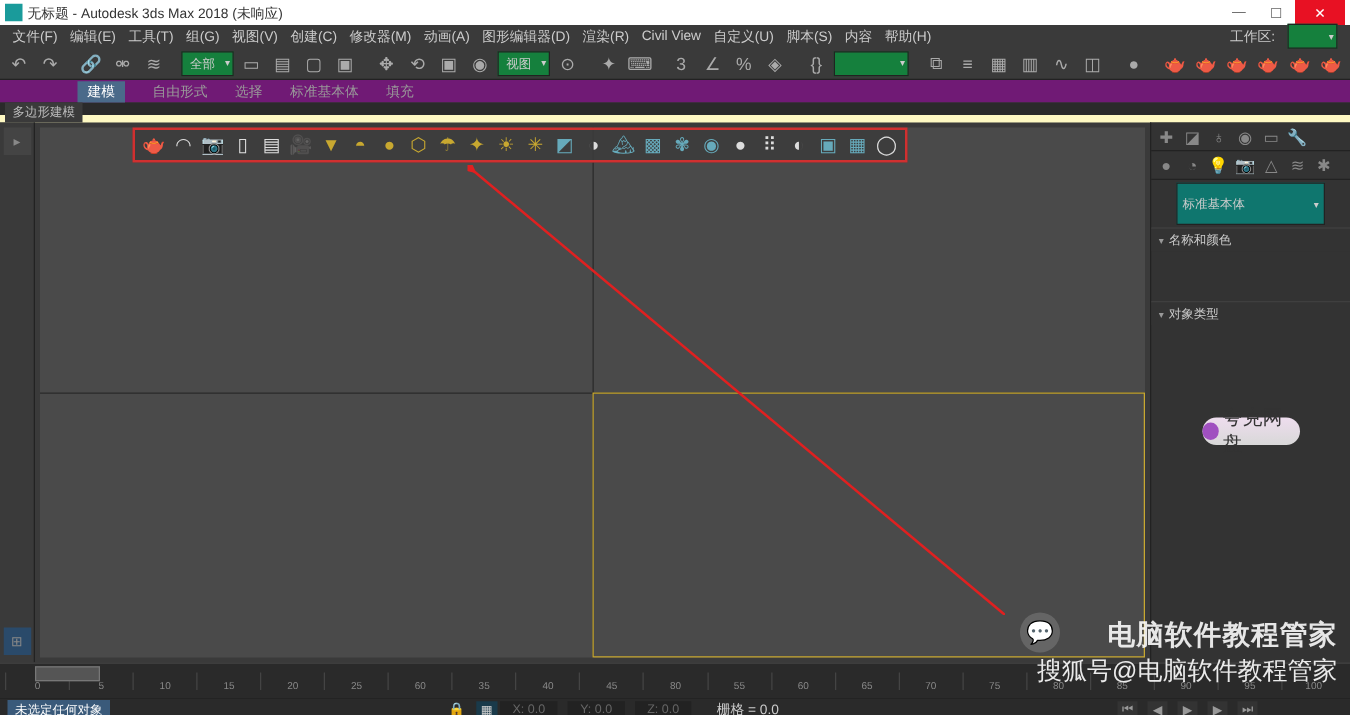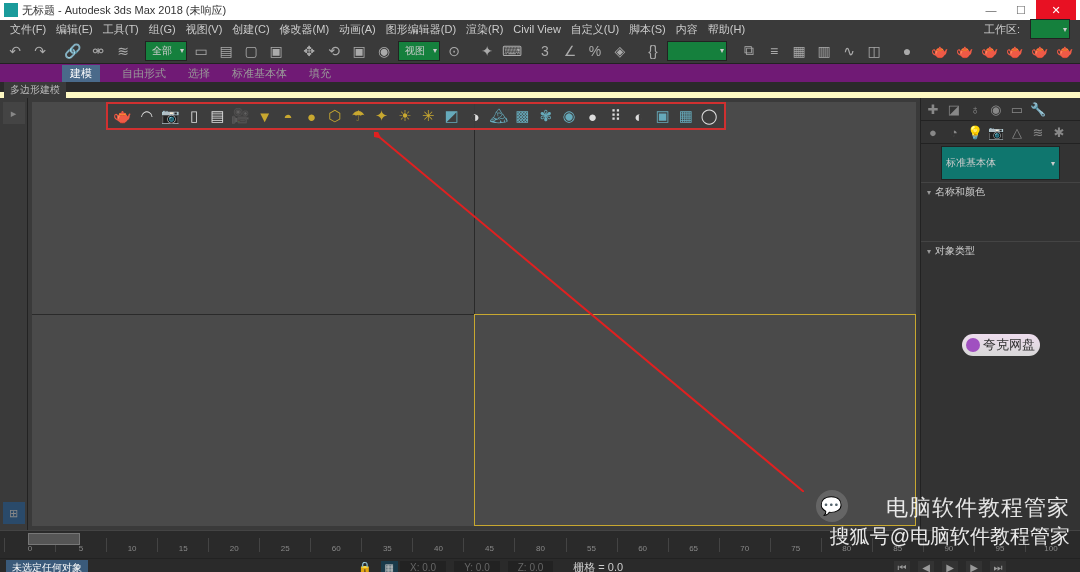--- a/index.html
+++ b/index.html
@@ -38,34 +38,34 @@
 .arrow-line{position:absolute;left:342px;top:30px;width:430px;height:360px;pointer-events:none}
 .right-panel{width:160px;background:#333;border-left:1px solid #222;display:flex;flex-direction:column}
 .rp-icons{padding:3px 4px;display:flex;flex-wrap:wrap;gap:5px;border-bottom:1px solid #222}
 .rp-icons .ri{width:16px;height:16px;color:#888;display:flex;align-items:center;justify-content:center;font-size:13px}
 .rp-drop{height:34px;background:#0f766e;border:1px solid #222;margin:2px 20px;padding:0 4px;display:flex;align-items:center;font-size:10px;position:relative}
 .rp-drop::after{content:"▾";position:absolute;right:4px;font-size:8px}
 .rp-section{border-top:1px solid #444}
 .rp-head{height:18px;display:flex;align-items:center;padding:0 6px;font-size:10px;background:#333}
 .rp-head::before{content:"▾";margin-right:4px;font-size:8px;color:#999}
 .rp-body{min-height:70px}
-.rp-pill{margin:4px auto;width:78px;height:22px;background:linear-gradient(#ede,#d8d8d8);border-radius:11px;display:flex;align-items:center;justify-content:center;color:#333;font-size:13px;gap:3px}
+.rp-pill{margin:4px auto;width:78px;height:22px;background:linear-gradient(#ede,#d8d8d8);border-radius:11px;display:flex;align-items:center;justify-content:center;color:#333;font-size:16px;gap:3px}
 .rp-pill .cloud{width:14px;height:14px;background:#a050c0;border-radius:50%}
 .timeline{height:28px;background:#2a2a2a;display:flex;align-items:center;font-size:8px;color:#888;padding:0 4px;position:relative;border-top:1px solid #444}
 .timeline .tick{flex:1;text-align:center;border-left:1px solid #444;height:14px;padding-top:6px}
 .timeline .slider{position:absolute;left:28px;top:2px;width:52px;height:12px;background:#555;border:1px solid #777}
 .status1{height:18px;background:#2a2a2a;display:flex;align-items:center;padding:0 6px;gap:8px;border-top:1px solid #222}
 .status1 .sel{background:#3a5a7a;color:#fff;padding:1px 6px;font-size:10px}
 .status1 .coord{display:flex;align-items:center;gap:2px;font-size:10px}
 .status1 .coord .lbl{background:#1a3a4a;padding:1px 4px}
 .status1 .coord .val{background:#222;padding:1px 10px;color:#666}
 .status1 .filler{flex:1}
 .status1 .navbtn{width:16px;height:14px;background:#333;display:flex;align-items:center;justify-content:center;font-size:10px;color:#999}
 .watermark{position:absolute;right:10px;bottom:22px;text-align:right;pointer-events:none}
-.watermark .wa{font-size:22px;font-weight:normal;color:rgba(255,255,255,.88);letter-spacing:1px}
+.watermark .wa{font-size:22px;font-weight:bold;color:rgba(255,255,255,.88);letter-spacing:1px}
 .watermark .wb{font-size:20px;color:rgba(255,255,255,.9)}
 .wechat{position:absolute;right:232px;bottom:50px;width:32px;height:32px;background:rgba(120,120,120,.6);border-radius:50%;display:flex;align-items:center;justify-content:center;color:#fff;font-size:18px}
 </style>
 </head>
 <body>
 
 <div class="titlebar">
   <div class="logo"></div>
   <div class="title">无标题 - Autodesk 3ds Max 2018  (未响应)</div>
   <div class="win-btns">

